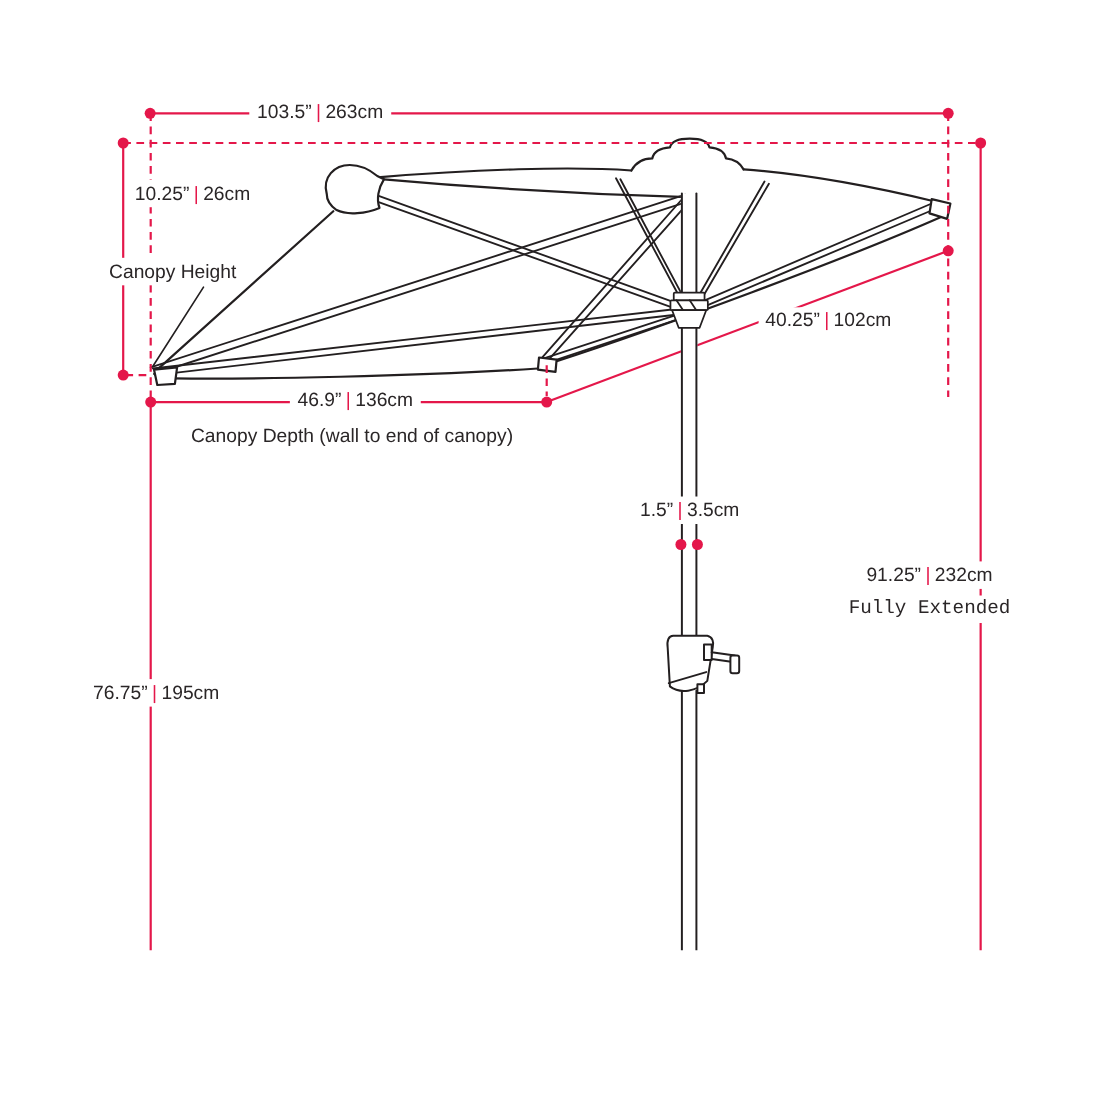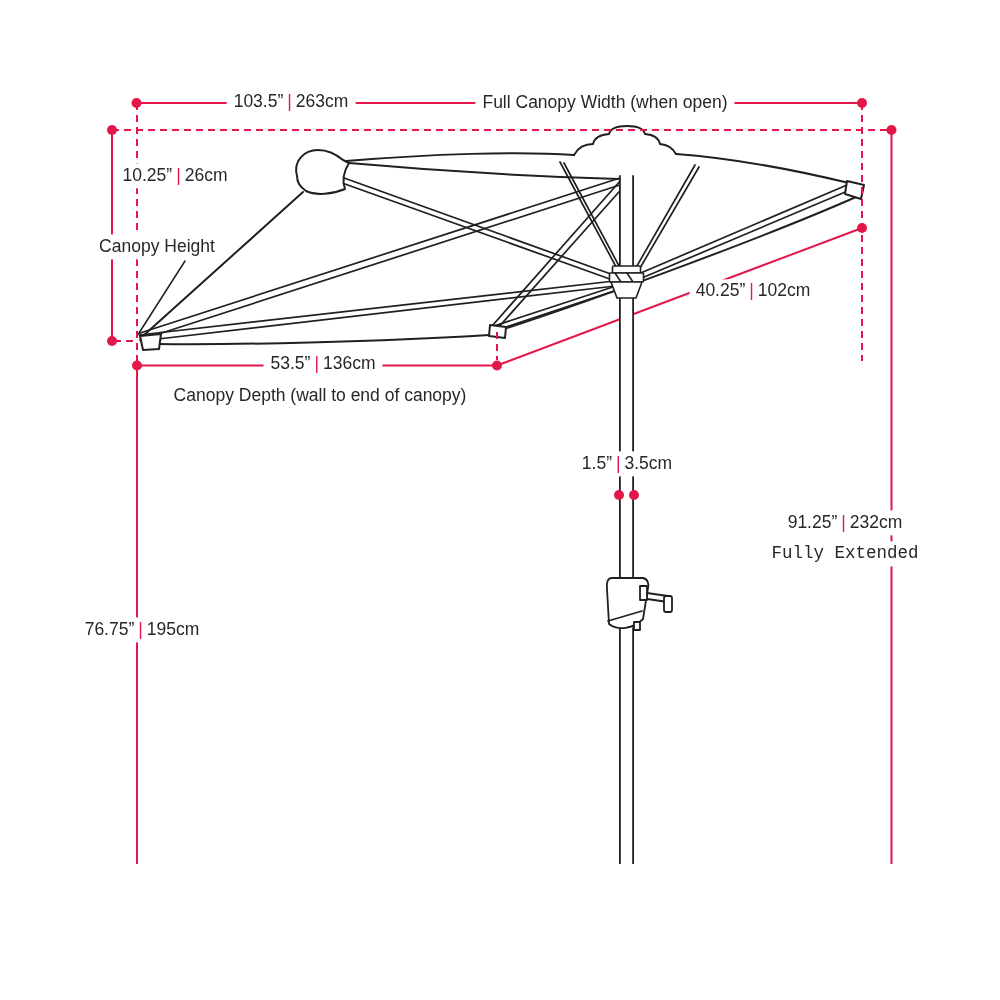--- a/index.html
+++ b/index.html
@@ -118,27 +118,26 @@
     <circle cx="862" cy="228" r="5"></circle>
     <circle cx="137" cy="911" r="5"></circle>
         <circle cx="891.5" cy="911" r="5"></circle>
     <circle cx="619" cy="495" r="5"></circle>
         <circle cx="634" cy="495" r="5"></circle>
   </g>
 </svg>
 
   <span class="lbl" style="left:291px;top:102px;"><span>103.5”</span><span class="sep">|</span><span>263cm</span></span>
 
-  <span class="lbl" style="left:605px;top:103px;">Full Canopy Width (when open)</span>
 
   <span class="lbl" style="left:139px;top:176px;margin-left:36px;"><span>10.25”</span><span class="sep">|</span><span>26cm</span></span>
 
   <span class="lbl" style="left:157px;top:247px;">Canopy Height</span>
 
-  <span class="lbl" style="left:323px;top:364px;"><span>53.5”</span><span class="sep">|</span><span>136cm</span></span>
+  <span class="lbl" style="left:323px;top:364px;"><span>46.9”</span><span class="sep">|</span><span>136cm</span></span>
 
   <span class="lbl plain" style="left:320px;top:396px;">Canopy Depth (wall to end of canopy)</span>
 
   <span class="lbl plain" style="left:753px;top:291px;"><span>40.25”</span><span class="sep">|</span><span>102cm</span></span>
 
   <span class="lbl" style="left:627px;top:464px;"><span>1.5”</span><span class="sep">|</span><span>3.5cm</span></span>
 
   <span class="lbl" style="left:845px;top:523px;"><span>91.25”</span><span class="sep">|</span><span>232cm</span></span>
 
   <span class="lbl" style="left:845px;top:554px;font-family:Liberation Mono, monospace;">Fully Extended</span>

